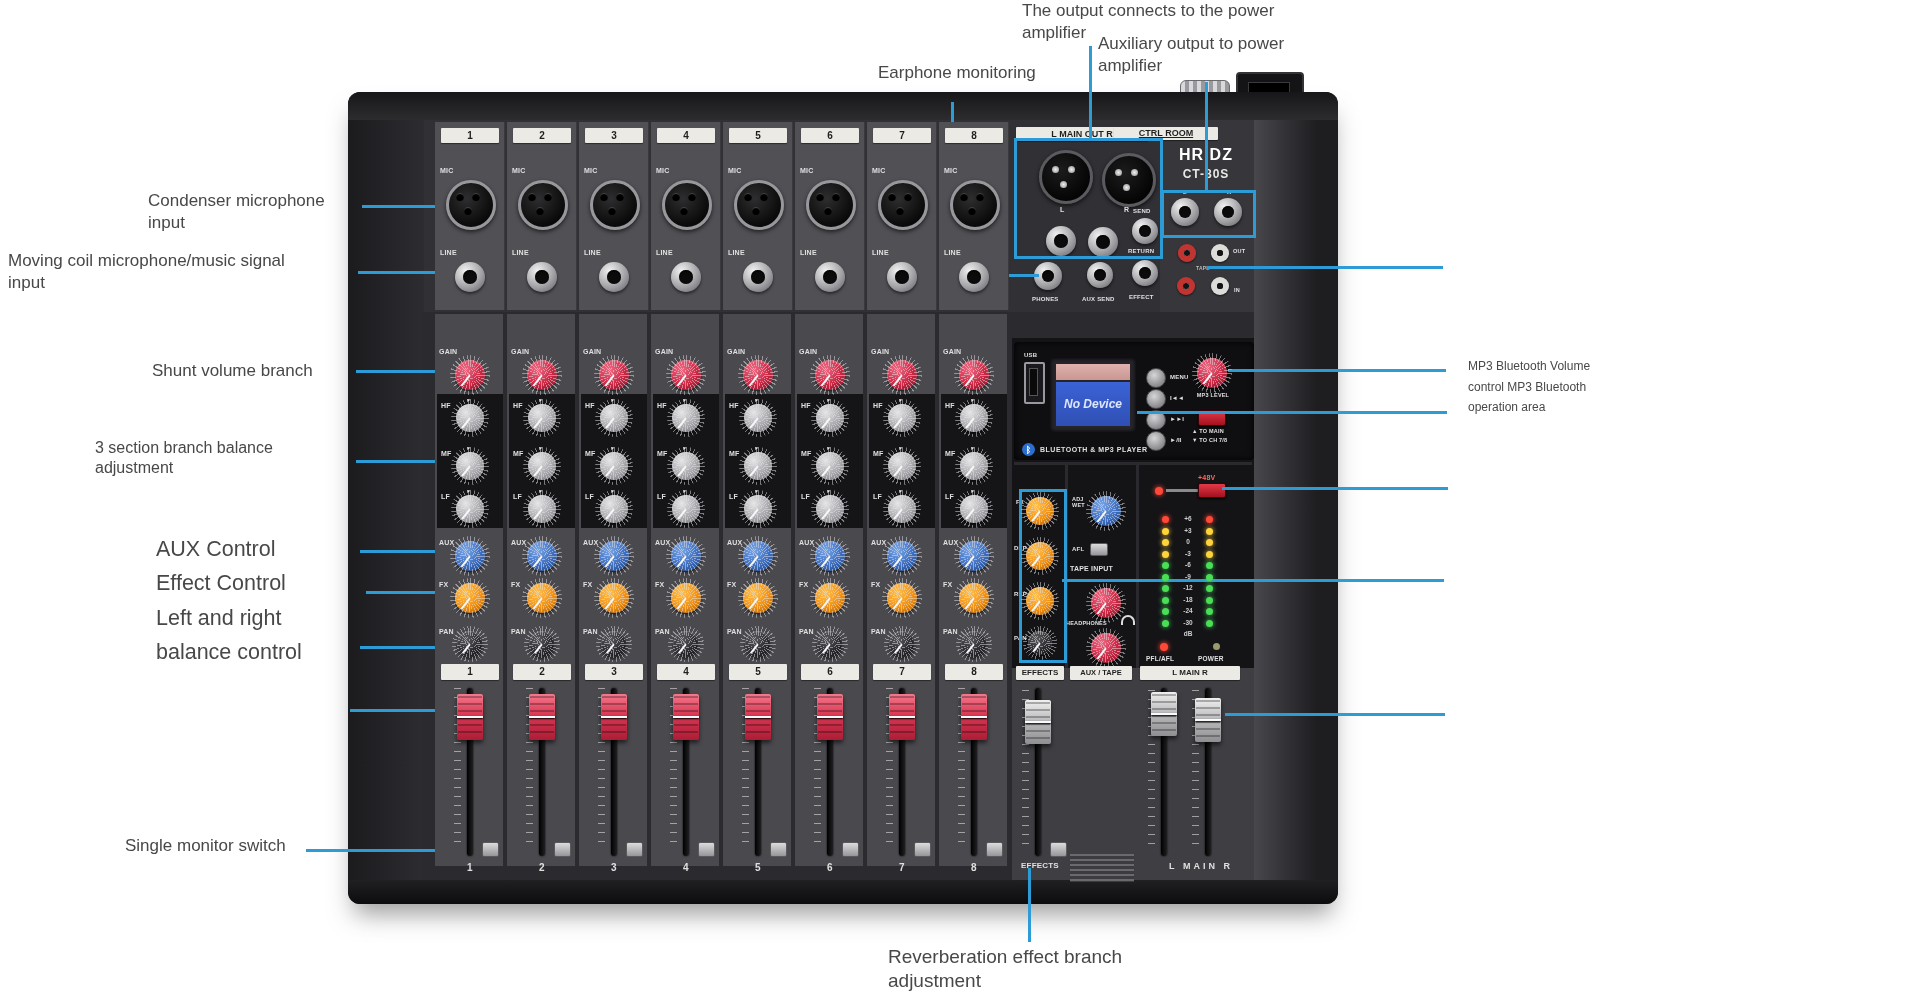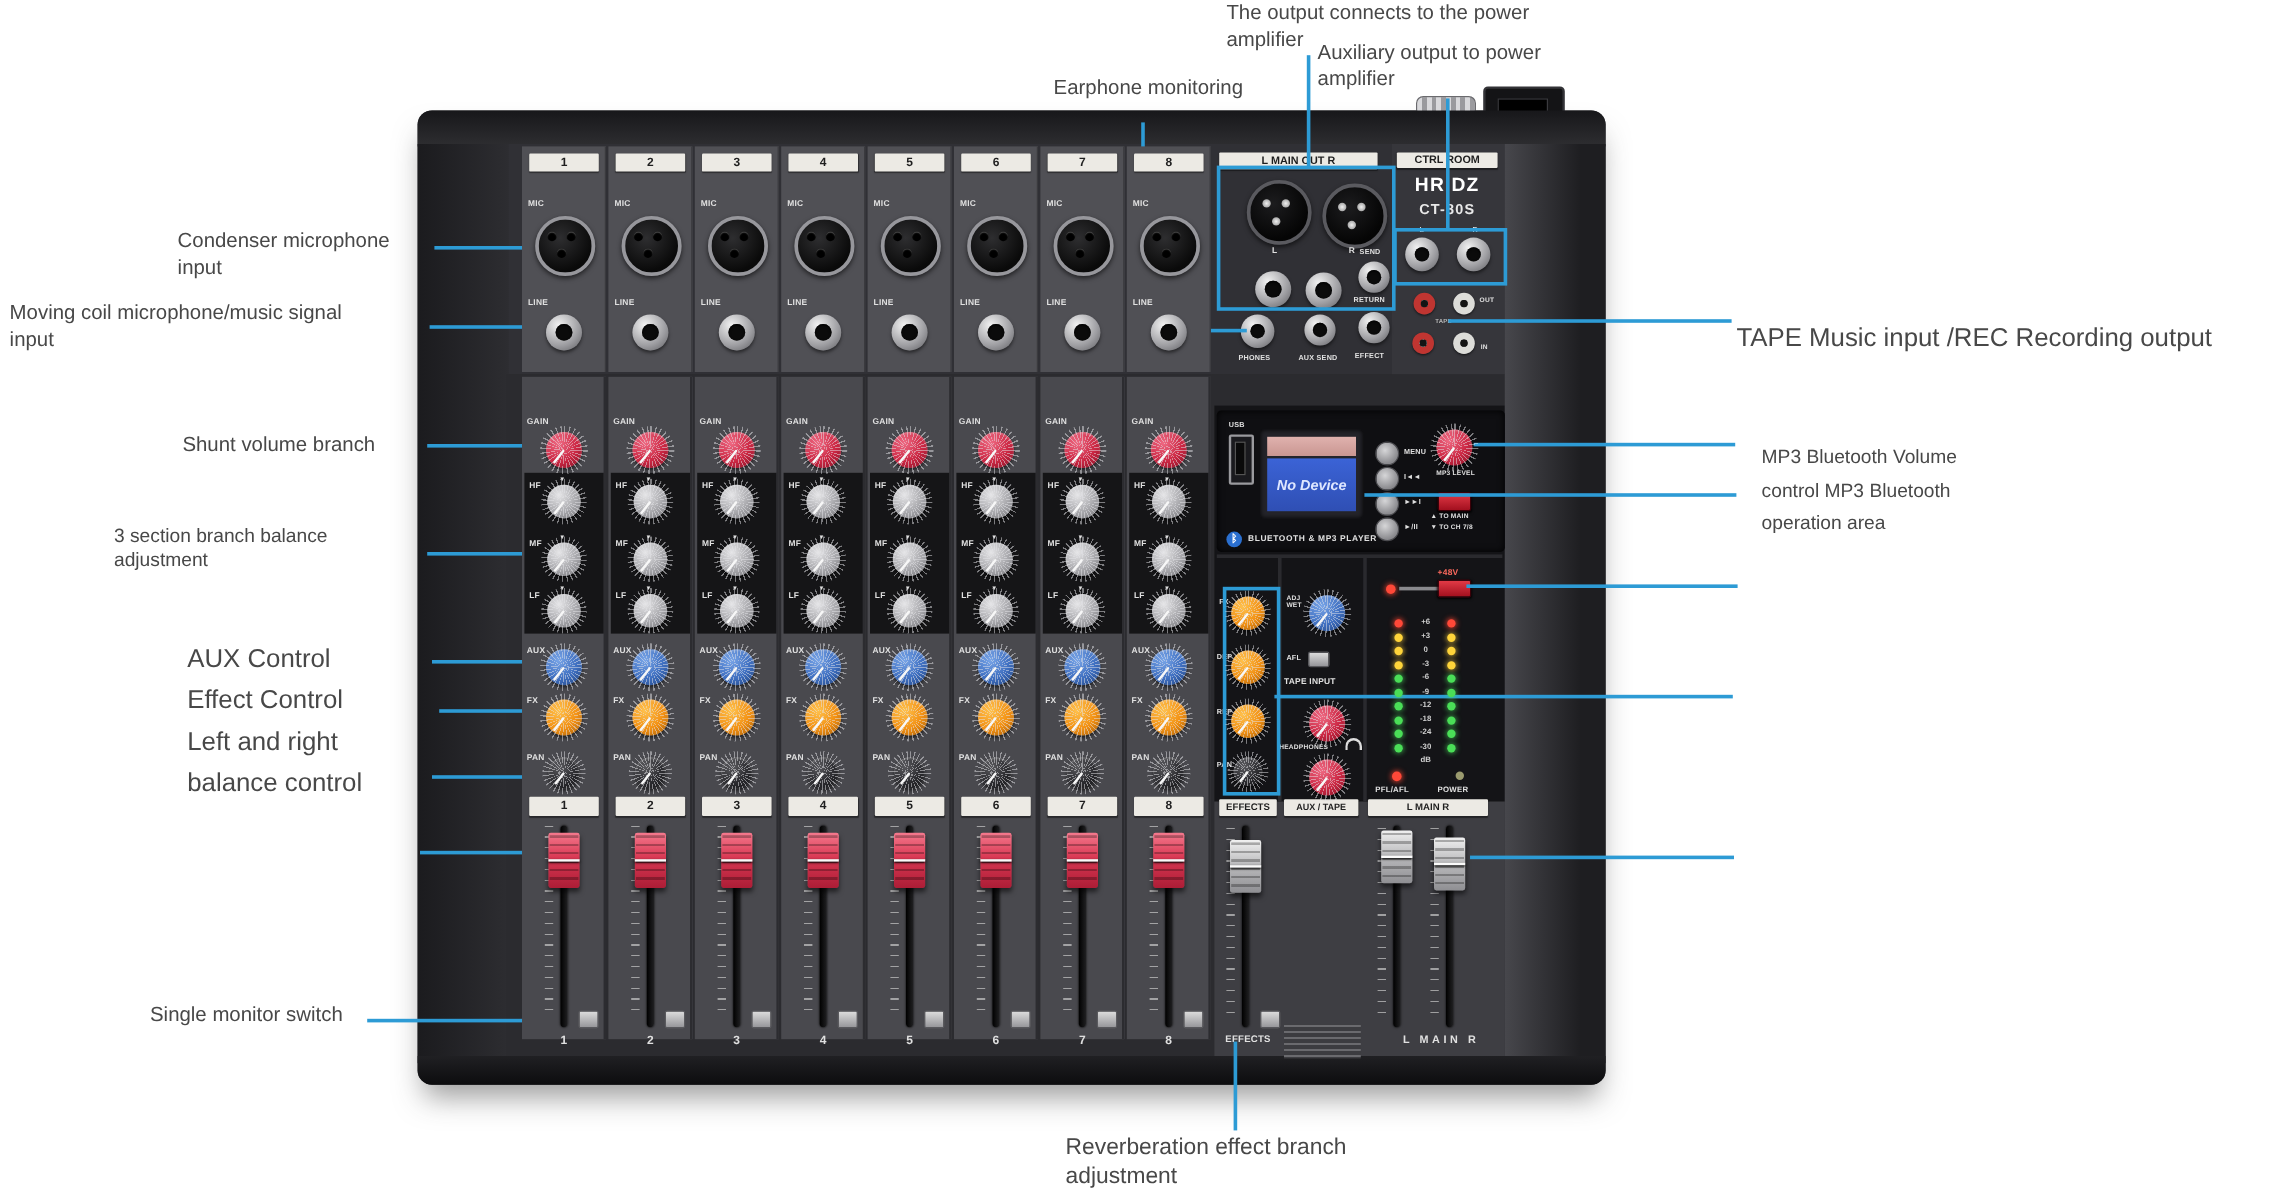--- a/index.html
+++ b/index.html
@@ -1,19 +1,19 @@
 <!DOCTYPE html>
 <html><head>
 <meta charset="utf-8">
 <style>
   html,body{margin:0;padding:0;background:#fff;font-family:"Liberation Sans",sans-serif;}
   .canvas{position:relative;width:1910px;height:1000px;background:#ffffff;overflow:hidden;}
   .abs{position:absolute;}
   .note{position:absolute;color:#484848;font-weight:normal;white-space:pre-line;line-height:1.28;}
-  .n16{font-size:16px;}.n17{font-size:17px;}.n19{font-size:19px;}.n20{font-size:16px;margin-top:12px;}
+  .n16{font-size:16px;}.n17{font-size:17px;}.n19{font-size:19px;}.n20{font-size:12px;}
   .n21{font-size:21.5px;line-height:1.6;}
   .n27{font-size:27px;color:#3a3a3a;}
   .n38{font-size:38px;color:#343434;}
   .cl{position:absolute;background:#2d9bd5;}
   .cbox{position:absolute;border:3px solid #2d9bd5;}
   .mixer-body{position:absolute;left:348px;top:92px;width:990px;height:812px;background:linear-gradient(180deg,#2b2b2e,#232327);border-radius:12px;box-shadow:0 16px 24px -6px rgba(60,60,60,.5);}
   .top-edge{position:absolute;left:348px;top:92px;width:990px;height:30px;background:linear-gradient(#17171a,#2e2e31);border-radius:12px 12px 0 0;}
   .jack-panel{position:absolute;left:422px;top:120px;width:836px;height:192px;background:#303035;}
   .jcol{position:absolute;background:#505055;box-shadow:inset -1px 0 0 #3a3a3e;}
   .strip{position:absolute;background:#49494e;box-shadow:inset -2px 0 0 #2c2c30;}
@@ -106,21 +106,21 @@
   <div class="tl" style="left:1133px;top:208px;font-size:6px;">SEND</div>
   <div class="trs" style="left:1132px;top:218px;width:26px;height:26px;"></div>
   <div class="tl" style="left:1128px;top:248px;font-size:6px;">RETURN</div>
   <div class="trs" style="left:1132px;top:260px;width:26px;height:26px;"></div>
   <div class="tl" style="left:1129px;top:294px;font-size:6px;">EFFECT</div>
   <div class="trs" style="left:1034px;top:262px;width:28px;height:28px;"></div>
   <div class="tl" style="left:1032px;top:296px;font-size:6px;">PHONES</div>
   <div class="trs" style="left:1087px;top:262px;width:26px;height:26px;"></div>
   <div class="tl" style="left:1082px;top:296px;font-size:6px;">AUX SEND</div>
 
-  <div class="wstrip" style="left:1164px;top:127px;width:84px;height:13px;font-size:9px;">CTRL ROOM</div>
+  <div class="wstrip" style="left:1114px;top:127px;width:104px;height:13px;font-size:9px;text-decoration:underline;">CTRL ROOM</div>
   <div class="abs" style="left:1164px;top:146px;width:84px;height:18px;text-align:center;font-size:16px;font-weight:bold;color:#fff;letter-spacing:1px;"><span>HR</span><span style="color:#e03a2e;">I</span><span>DZ</span></div>
   <div class="abs" style="left:1164px;top:167px;width:84px;text-align:center;font-size:12px;color:#e8e8e8;font-weight:bold;letter-spacing:1px;">CT-80S</div>
   <div class="tl" style="left:1183px;top:189px;font-size:6px;">L</div>
   <div class="tl" style="left:1227px;top:189px;font-size:6px;">R</div>
   <div class="trs" style="left:1171px;top:198px;width:28px;height:28px;"></div>
   <div class="trs" style="left:1214px;top:198px;width:28px;height:28px;"></div>
   <div class="rca red" style="left:1178px;top:244px;width:18px;height:18px;"></div>
   <div class="rca white" style="left:1211px;top:244px;width:18px;height:18px;"></div>
   <div class="tl" style="left:1233px;top:248px;font-size:5.5px;">OUT</div>
   <div class="tl" style="left:1196px;top:266px;font-size:5px;color:#bbb;">TAPE</div>
@@ -228,21 +228,20 @@
   <div class="note n21" style="left:156px;top:532px;">AUX Control
 Effect Control
 Left and right
 balance control</div>
   <div class="note n17" style="left:125px;top:835px;">Single monitor switch</div>
   <div class="note n17" style="left:1022px;top:0px;width:280px;">The output connects to the power
 amplifier</div>
   <div class="note n17" style="left:1098px;top:33px;width:240px;">Auxiliary output to power
 amplifier</div>
   <div class="note n17" style="left:878px;top:62px;">Earphone monitoring</div>
-  <div class="note n21" style="left:1447px;top:268px;line-height:1.28;">TAPE Music input /REC Recording output</div>
   <div class="note n20" style="left:1468px;top:356px;line-height:1.72;">MP3 Bluetooth Volume
 control MP3 Bluetooth
 operation area</div>
   <div class="note n19" style="left:888px;top:945px;width:300px;">Reverberation effect branch
 adjustment</div>
 
 <div class="jcol" style="left: 435px; top: 122px; width: 70px; height: 188px;">
       <div class="wstrip" style="left: 6px; top: 6px; width: 58px; height: 15px; font-size: 10px;">1</div>
       <div class="tl" style="left: 5px; top: 45px;">MIC</div>
       <div class="xlrf" style="left: 11px; top: 58px; width: 44px; height: 44px;">

